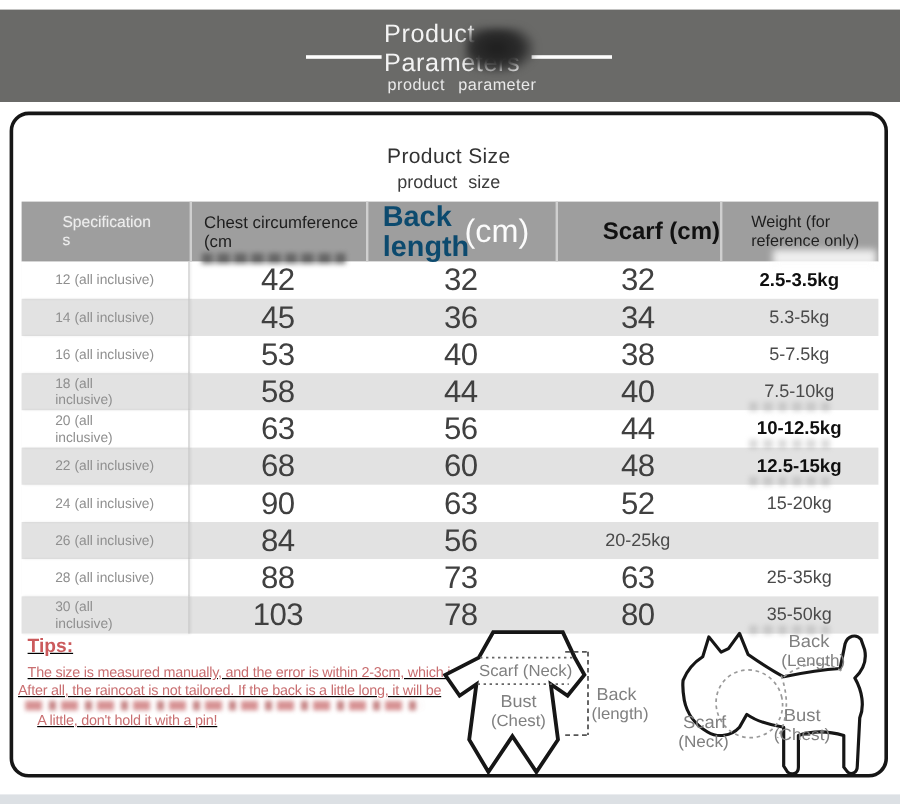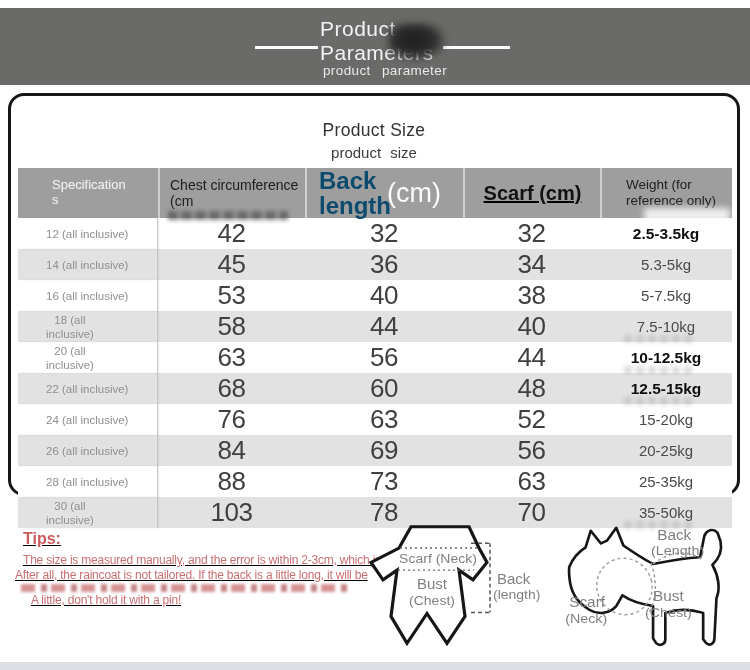--- a/index.html
+++ b/index.html
@@ -23,21 +23,21 @@
     position:absolute;left:388px;top:15px;width:58px;height:38px;
     background:radial-gradient(ellipse at 45% 45%, #1d1d1d 0%, #2c2c2c 45%, rgba(60,60,60,0) 75%);
     filter:blur(3px);border-radius:10px;
   }
   .band-sub{
     position:absolute;left:0;top:55px;width:770px;text-align:center;
     color:#e9e9e9;font-size:13.5px;word-spacing:7px;letter-spacing:.4px;
   }
   
   .card{
-    position:absolute;left:8px;top:93px;width:732px;height:403px;
+    position:absolute;left:8px;top:93px;width:732px;height:555px;
     box-sizing:border-box;background:#fff;border:3px solid #161616;
     border-radius:16px;
   }
   .card-title{
     position:absolute;left:0;top:24px;width:100%;text-align:center;
     font-size:17.5px;color:#333;letter-spacing:.3px;
   }
   .card-sub{
     position:absolute;left:0;top:48px;width:100%;text-align:center;
     font-size:15px;color:#3c3c3c;word-spacing:5px;
@@ -53,29 +53,29 @@
   .h-chest{border-left:2px solid #cfcfcf;padding-left:10px;}
   .h-chest span{font-size:14px;line-height:1.15;color:#1d1d1d;}
   .chest-smudge{
     position:absolute;left:8px;bottom:-2px;width:120px;height:9px;
     background:repeating-linear-gradient(90deg,#555 0 9px,#8a8a8a 9px 14px);
     filter:blur(2px);opacity:.75;
   }
   .h-back{border-left:2px solid #cfcfcf;padding-left:12px;gap:6px;}
   .h-back .bl{font-size:24px;font-weight:700;color:#0c4a6e;line-height:1.05;width:62px;}
   .h-back .bu{font-size:27px;color:#fbfbfb;font-weight:400;}
-  .h-scarf{border-left:2px solid #cfcfcf;justify-content:center;text-decoration:underline;}
+  .h-scarf{border-left:2px solid #cfcfcf;justify-content:flex-end;}
   .h-scarf span{font-size:20px;font-weight:700;color:#111;}
   .h-weight{border-left:2px solid #cfcfcf;padding-left:24px;padding-right:4px;}
   .h-weight span{font-size:13.5px;line-height:1.2;color:#1d1d1d;}
   .weight-smudge{
     position:absolute;right:2px;bottom:-4px;width:86px;height:14px;
     background:#fdfdfd;filter:blur(3px);opacity:.85;
   }
-  .t-body .t-row{min-height:30px;text-align:center;}
+  .t-body .t-row{min-height:30px;}
   .t-row.plain{background:#ffffff;}
   .t-row.stripe{background:#e2e2e2;}
   .c-label{
     display:flex;align-items:center;padding-left:28px;box-sizing:border-box;
     font-size:11.5px;color:#8f8f8f;white-space:pre-line;line-height:1.25;
     border-right:1px solid #c6c6c6;box-shadow:1px 0 2px rgba(0,0,0,.07);
   }
   .c-num{
     display:flex;align-items:center;justify-content:center;
     font-size:26px;color:#404040;letter-spacing:-.5px;
@@ -192,45 +192,44 @@
   </div>
         <div class="t-row stripe">
     <div class="c-label">22 (all inclusive)</div>
     <div class="c-num c-chest">68</div>
     <div class="c-num c-back">60</div>
     <div class="c-num c-scarf">48</div>
     <div class="c-weight bold smudge">12.5-15kg</div>
   </div>
         <div class="t-row plain">
     <div class="c-label">24 (all inclusive)</div>
-    <div class="c-num c-chest">76</div>
+    <div class="c-num c-chest">90</div>
     <div class="c-num c-back">63</div>
     <div class="c-num c-scarf">52</div>
     <div class="c-weight">15-20kg</div>
   </div>
         <div class="t-row stripe">
     <div class="c-label">26 (all inclusive)</div>
     <div class="c-num c-chest">84</div>
-    <div class="c-num c-back">69</div>
     <div class="c-num c-scarf">56</div>
     <div class="c-weight">20-25kg</div>
   </div>
         <div class="t-row plain">
     <div class="c-label">28 (all inclusive)</div>
     <div class="c-num c-chest">88</div>
     <div class="c-num c-back">73</div>
     <div class="c-num c-scarf">63</div>
     <div class="c-weight">25-35kg</div>
   </div>
         <div class="t-row stripe">
     <div class="c-label">30 (all
 inclusive)</div>
     <div class="c-num c-chest">103</div>
     <div class="c-num c-back">78</div>
-    <div class="c-num c-scarf">70</div>
+    <div class="c-num c-scarf">80</div>
     <div class="c-weight smudge">35-50kg</div>
   </div>
       </div>
   </div>
 
   <div class="tips">
     <div class="tips-title">Tips:</div>
     <p class="p1"><span>The size is measured manually, and the error is within 2-3cm, which is</span><span class="tips-tick"></span></p>
     <p class="p2">After all, the raincoat is not tailored. If the back is a little long, it will be</p>
     <div class="tips-smudge"></div>

